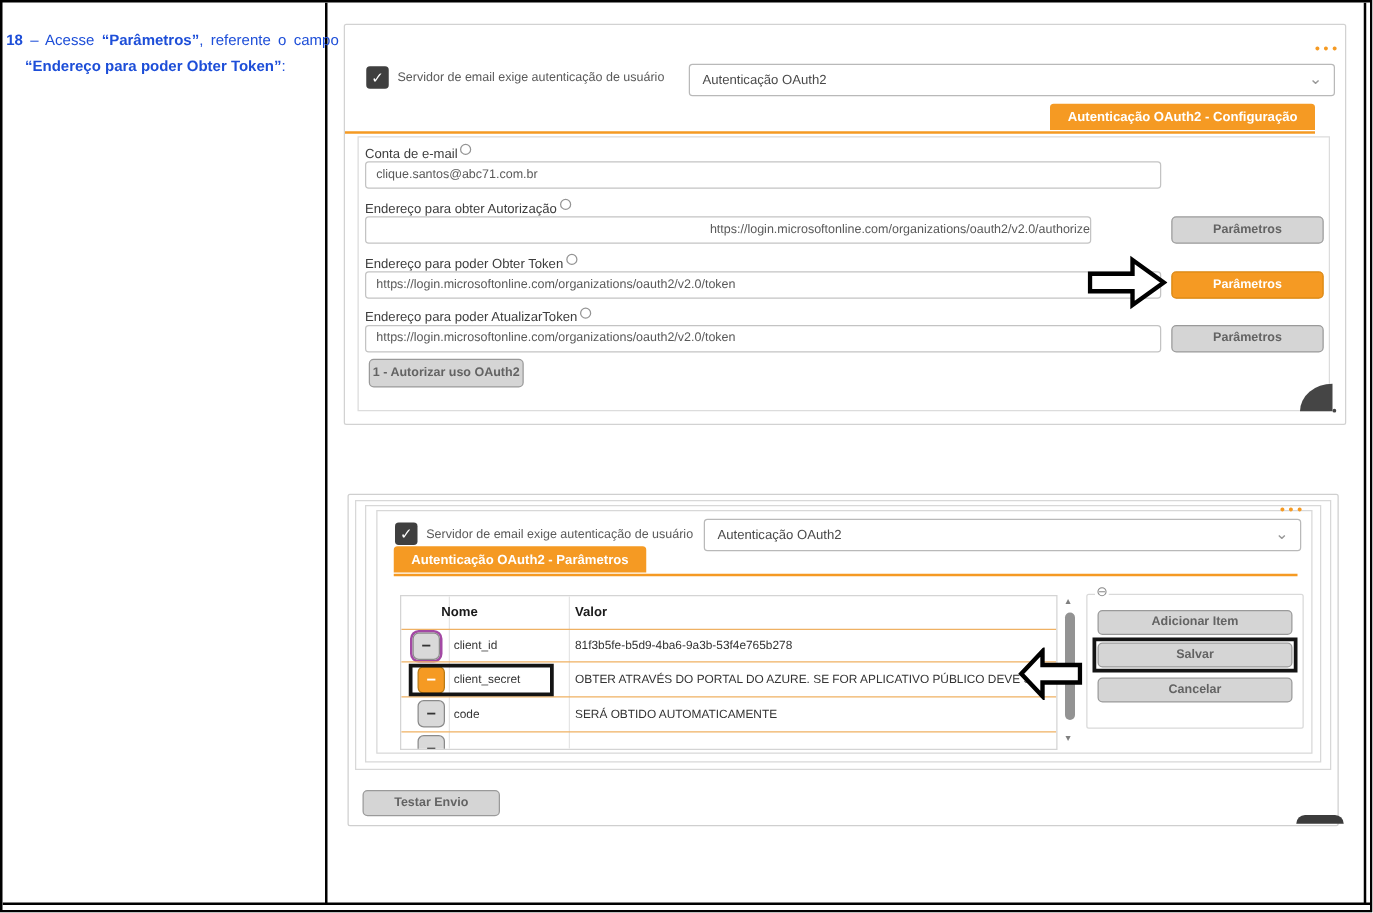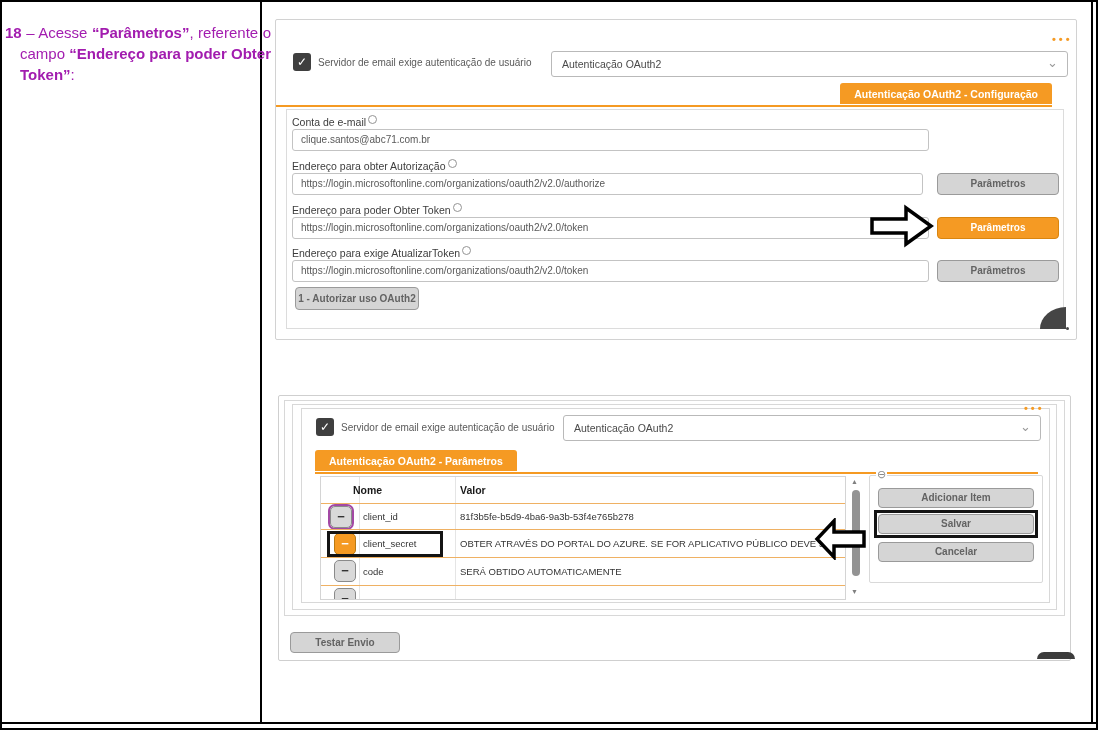--- a/index.html
+++ b/index.html
@@ -2,21 +2,21 @@
 <html><head>
 <meta charset="utf-8">
 <style>
   html,body{margin:0;padding:0;background:#fff;}
   .page{position:relative;width:1098px;height:730px;background:#fff;border:2px solid #000;
         box-sizing:border-box;font-family:"Liberation Sans",sans-serif;overflow:hidden;}
   
   .vline{position:absolute;top:0;width:2px;background:#000;}
   .hline{position:absolute;left:0;height:2px;background:#000;}
   
-  .instr{position:absolute;font-size:15px;line-height:21px;color:#a21caf;}
+  .instr{position:absolute;font-size:12px;line-height:21px;color:#1d4ed8;}
   .instr b{font-weight:bold;}
   
   .panel{position:absolute;background:#fff;border:1px solid #d2d2d2;border-radius:2px;}
   .frame{position:absolute;border:1px solid #d8d8d8;background:#fff;}
   .dots{position:absolute;color:#F59A23;font-size:11px;font-weight:bold;letter-spacing:3px;}
   .cbx{position:absolute;width:18px;height:18px;background:#3f3f3f;border-radius:3px;color:#fff;
        font-size:12px;line-height:18px;text-align:center;cursor:pointer;}
   .cblabel{position:absolute;font-size:10px;color:#5a5a5a;}
   .select{position:absolute;height:26px;border:1px solid #b9b9b9;border-radius:3px;background:#fff;
           font-size:10.5px;color:#4a4a4a;line-height:24px;padding-left:10px;box-sizing:border-box;}
@@ -89,34 +89,34 @@
     <div class="contentbox" style="left:10px;top:89px;width:776px;height:218px;">
 
       <div class="fieldlabel" style="left:5px;top:5px;">
         <span>Conta de e-mail</span><span class="helpicon"></span>
       </div>
       <div class="input" style="left:5px;top:19px;width:637px;">clique.santos@abc71.com.br</div>
 
       <div class="fieldlabel" style="left:5px;top:49px;">
         <span>Endereço para obter Autorização</span><span class="helpicon"></span>
       </div>
-      <div class="input" style="left:5px;top:63px;width:631px;">https://login.microsoftonline.com/organizations/oauth2/v2.0/authorize</div>
+      <div class="input" style="left:5px;top:63px;width:581px;text-align:right;">https://login.microsoftonline.com/organizations/oauth2/v2.0/authorize</div>
       <div class="gbtn" style="left:650px;top:63px;width:122px;height:22px;line-height:20px;">Parâmetros</div>
 
       <div class="fieldlabel" style="left:5px;top:93px;">
         <span>Endereço para poder Obter Token</span><span class="helpicon"></span>
       </div>
       <div class="input" style="left:5px;top:107px;width:637px;">https://login.microsoftonline.com/organizations/oauth2/v2.0/token</div>
       <div class="gbtn obtn" style="left:650px;top:107px;width:122px;height:22px;line-height:20px;">Parâmetros</div>
       <svg class="annot-arrow" style="left:583px;top:94px;" width="64" height="44" viewBox="0 0 64 44">
         <polygon points="2,15 36,15 36,4 61,22 36,40 36,29 2,29" fill="#ffffff" stroke="#000000" stroke-width="3.5"></polygon>
       </svg>
 
       <div class="fieldlabel" style="left:5px;top:136px;">
-        <span>Endereço para exige AtualizarToken</span><span class="helpicon"></span>
+        <span>Endereço para poder AtualizarToken</span><span class="helpicon"></span>
       </div>
       <div class="input" style="left:5px;top:150px;width:637px;">https://login.microsoftonline.com/organizations/oauth2/v2.0/token</div>
       <div class="gbtn" style="left:650px;top:150px;width:122px;height:22px;line-height:20px;">Parâmetros</div>
 
       <div class="gbtn" style="left:8px;top:177px;width:124px;height:23px;line-height:21px;">1 - Autorizar uso OAuth2</div>
 
       <div class="corner" style="right:-3px;bottom:-1px;width:26px;height:22px;"></div>
       <div class="cornerdot" style="right:-6px;bottom:-2px;"></div>
     </div>
   </div>
@@ -131,21 +131,21 @@
           <div class="cbx" style="left:14px;top:9px;">
             <span>✓</span>
           </div>
           <div class="cblabel" style="left:39px;top:13px;">Servidor de email exige autenticação de usuário</div>
 
           <div class="select" style="left:261px;top:6px;width:478px;">
             <span>Autenticação OAuth2</span>
             <span class="chev">⌄</span>
           </div>
 
-          <div class="tabstrip" style="left:13px;top:41px;width:723px;">
+          <div class="tabstrip" style="left:13px;top:28px;width:723px;">
             <div class="tab">Autenticação OAuth2 - Parâmetros</div>
           </div>
 
           <div class="tablebox" style="left:18px;top:67px;width:524px;height:122px;">
             <div class="colsep" style="left:38px;"></div>
             <div class="colsep" style="left:134px;"></div>
             <div class="hdrcell" style="left:32px;top:7px;">Nome</div>
             <div class="hdrcell" style="left:139px;top:7px;">Valor</div>
             <div class="rowsep" style="top:26px;"></div>
 

